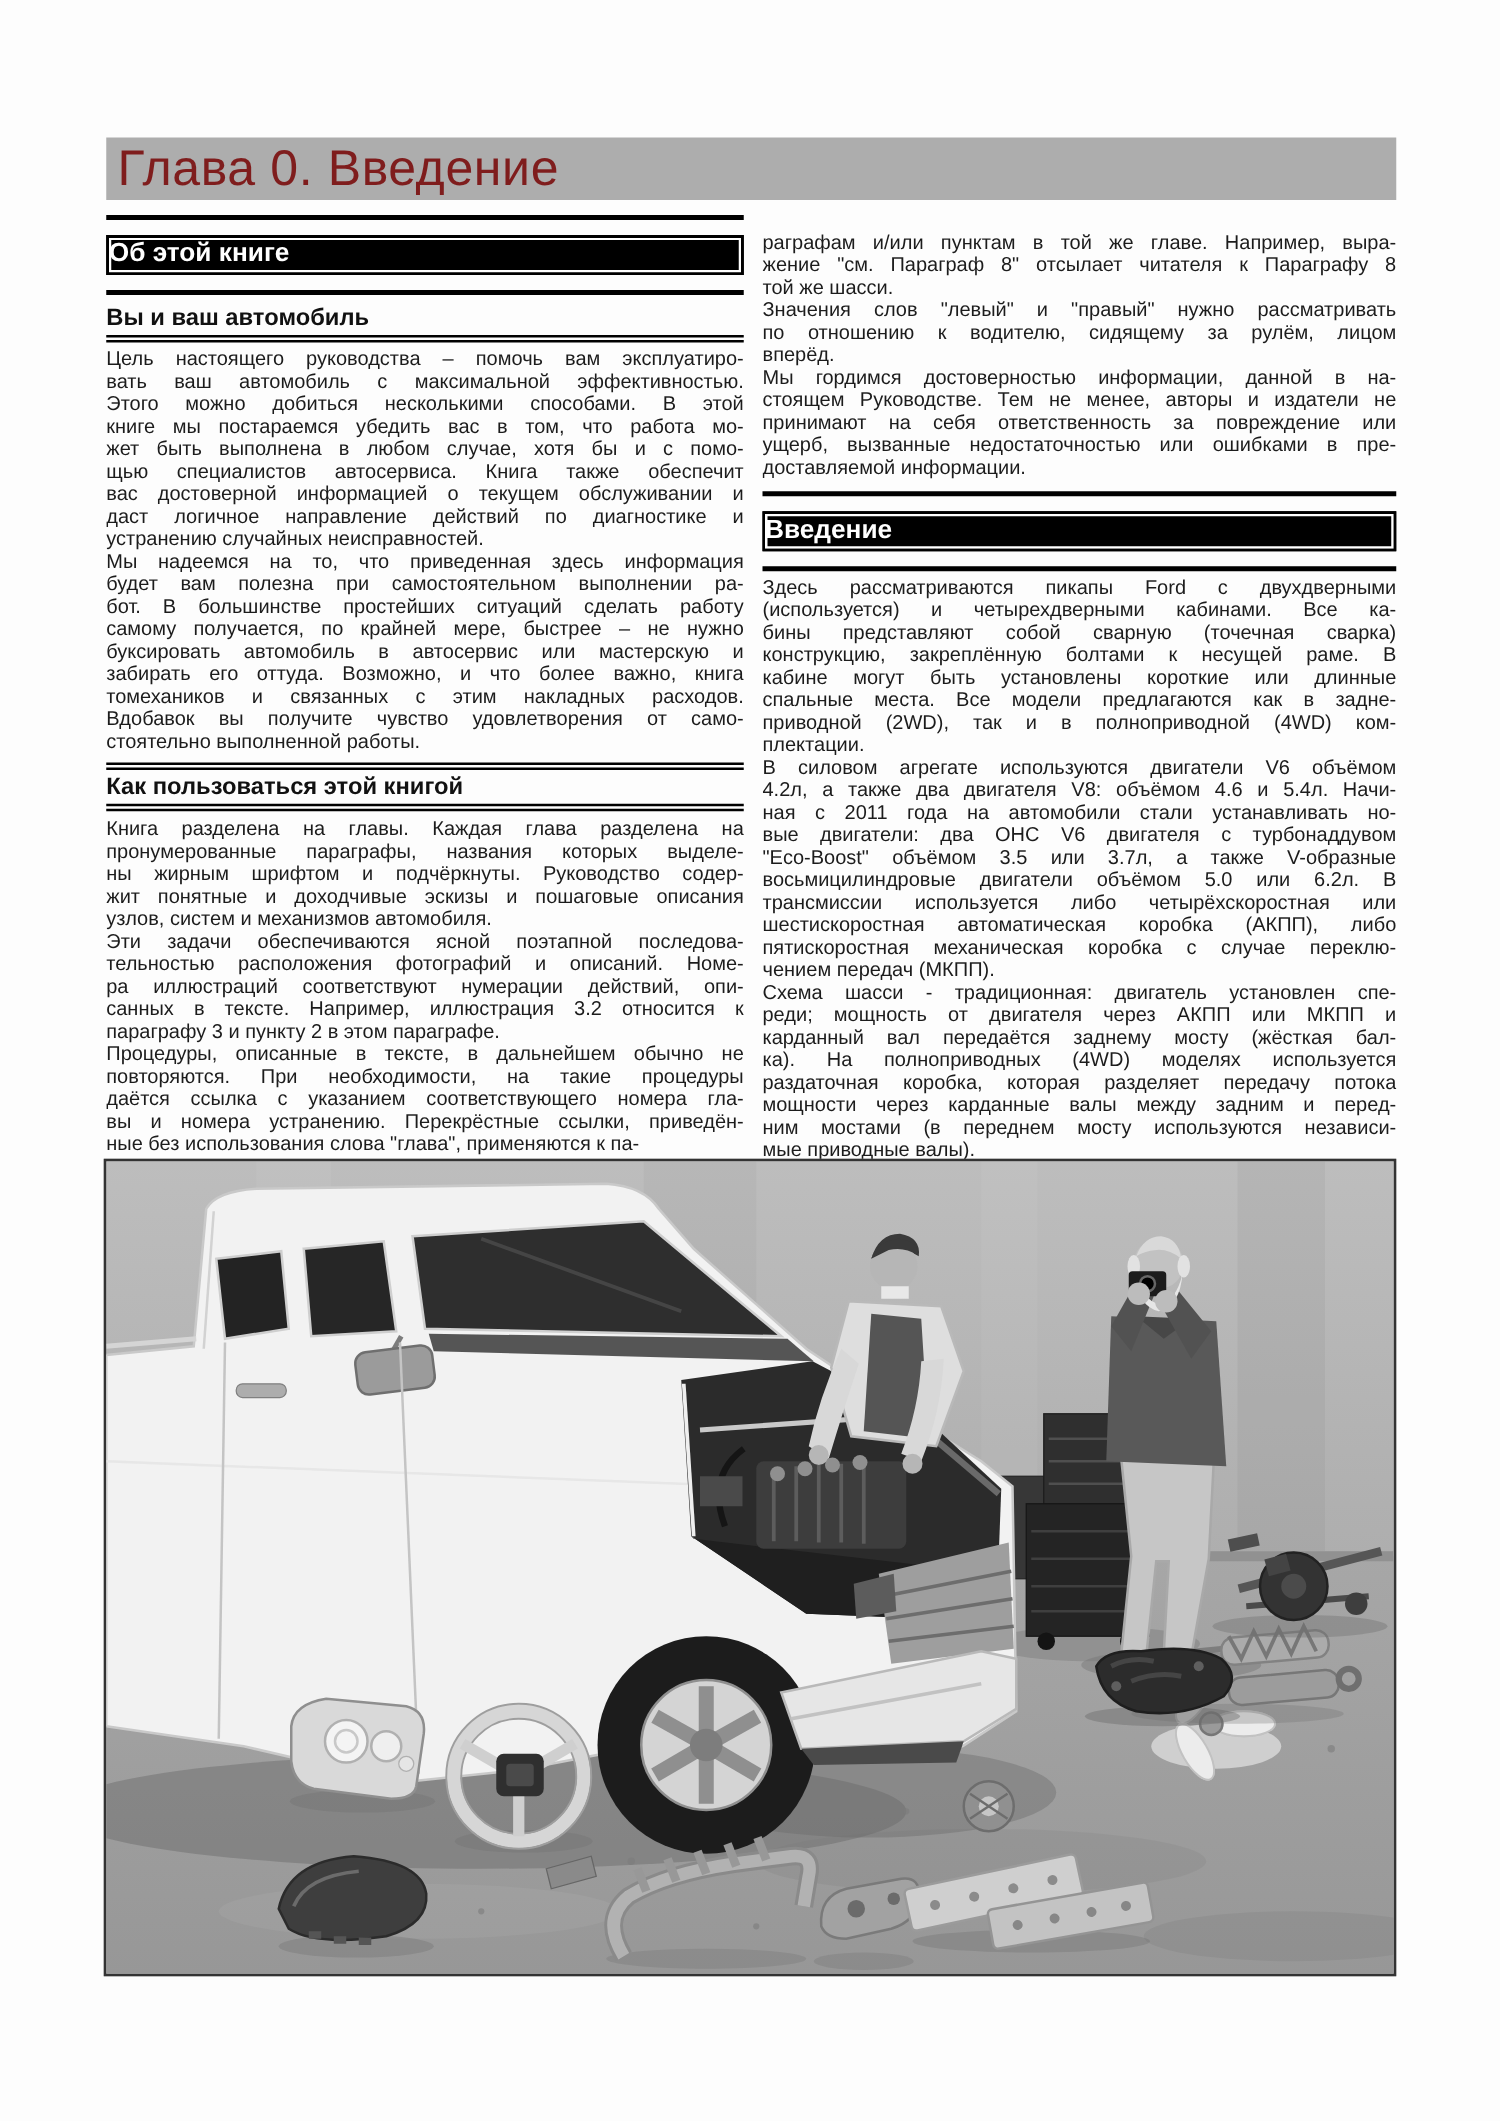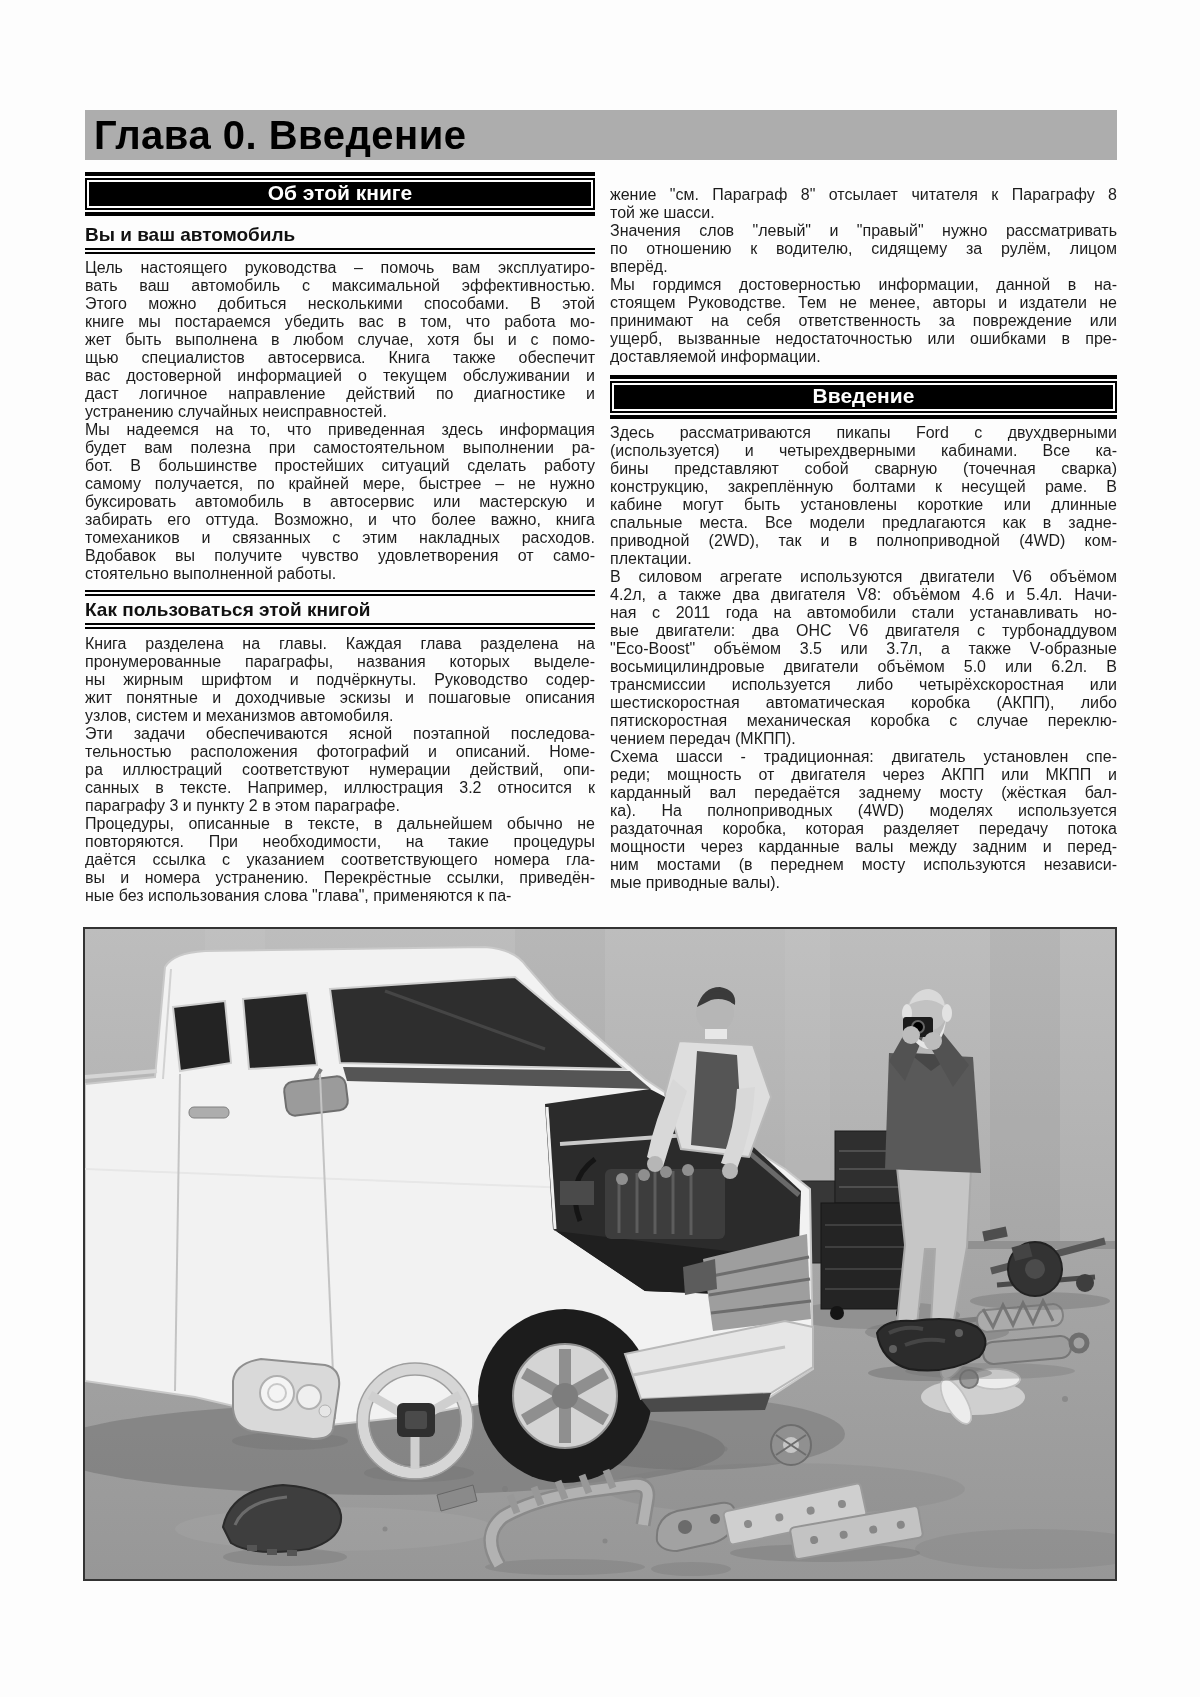--- a/index.html
+++ b/index.html
@@ -6,35 +6,35 @@
   body {
     width:1200px; height:1697px; position:relative;
     background:#fdfdfd;
     font-family:"Liberation Sans","DejaVu Sans",sans-serif;
     color:#1c1c1c;
   }
   .page { position:absolute; left:85px; top:110px; width:1032px; height:1500px; }
 
   .chapter-bar {
     background:#adadad; height:50px; line-height:50px;
-    font-size:40px; font-weight:bold; color:#000000;
+    font-size:40px; font-weight:normal; color:#7f1d1d;
     padding-left:9px; letter-spacing:.5px; overflow:hidden;
   }
 
   .col { position:absolute; top:62px; }
   .col-left  { left:0;     width:510px; }
   .col-right { left:525px; width:507px; padding-top:14px; }
 
   
   .hdr-black { margin:0 0 5px 0; }
   .hdr-black .rule { height:4px; background:#000; }
   .hdr-black .bar {
-    margin:2px 0; background:#000; color:#fff;
+    margin:12px 0; background:#000; color:#fff;
     border:2px solid #000; box-shadow:inset 0 0 0 2px #fff;
-    font-size:21px; font-weight:bold; text-align:center;
+    font-size:21px; font-weight:bold; 
     padding:1px 0 3px;
   }
 
   .sub-hdr { font-size:19px; font-weight:bold; text-align:left; padding:3px 0 2px; color:#111; }
   .dbl-rule { height:2px; border-top:2px solid #000; border-bottom:2px solid #000; margin-bottom:5px; }
   .mid-block { margin:7px 0 0 0; }
   .mid-block .dbl-rule { margin-bottom:0; }
   .mid-block .dbl-rule.below { margin-bottom:6px; }
 
   .para { font-size:16px; line-height:18px; margin:0; }
@@ -114,20 +114,21 @@
         <div class="ln">Процедуры, описанные в тексте, в дальнейшем обычно не</div>
         <div class="ln">повторяются. При необходимости, на такие процедуры</div>
         <div class="ln">даётся ссылка с указанием соответствующего номера гла-</div>
         <div class="ln">вы и номера устранению. Перекрёстные ссылки, приведён-</div>
         <div class="ln ln-last">ные без использования слова "глава", применяются к па-</div>
       </div>
   </div>
 
   <div class="col col-right">
     <div class="para">
+        <div class="ln">раграфам и/или пунктам в той же главе. Например, выра-</div>
         <div class="ln">жение "см. Параграф 8" отсылает читателя к Параграфу 8</div>
         <div class="ln ln-last">той же шасси.</div>
       </div>
     <div class="para">
         <div class="ln">Значения слов "левый" и "правый" нужно рассматривать</div>
         <div class="ln">по отношению к водителю, сидящему за рулём, лицом</div>
         <div class="ln ln-last">вперёд.</div>
       </div>
     <div class="para">
         <div class="ln">Мы гордимся достоверностью информации, данной в на-</div>

